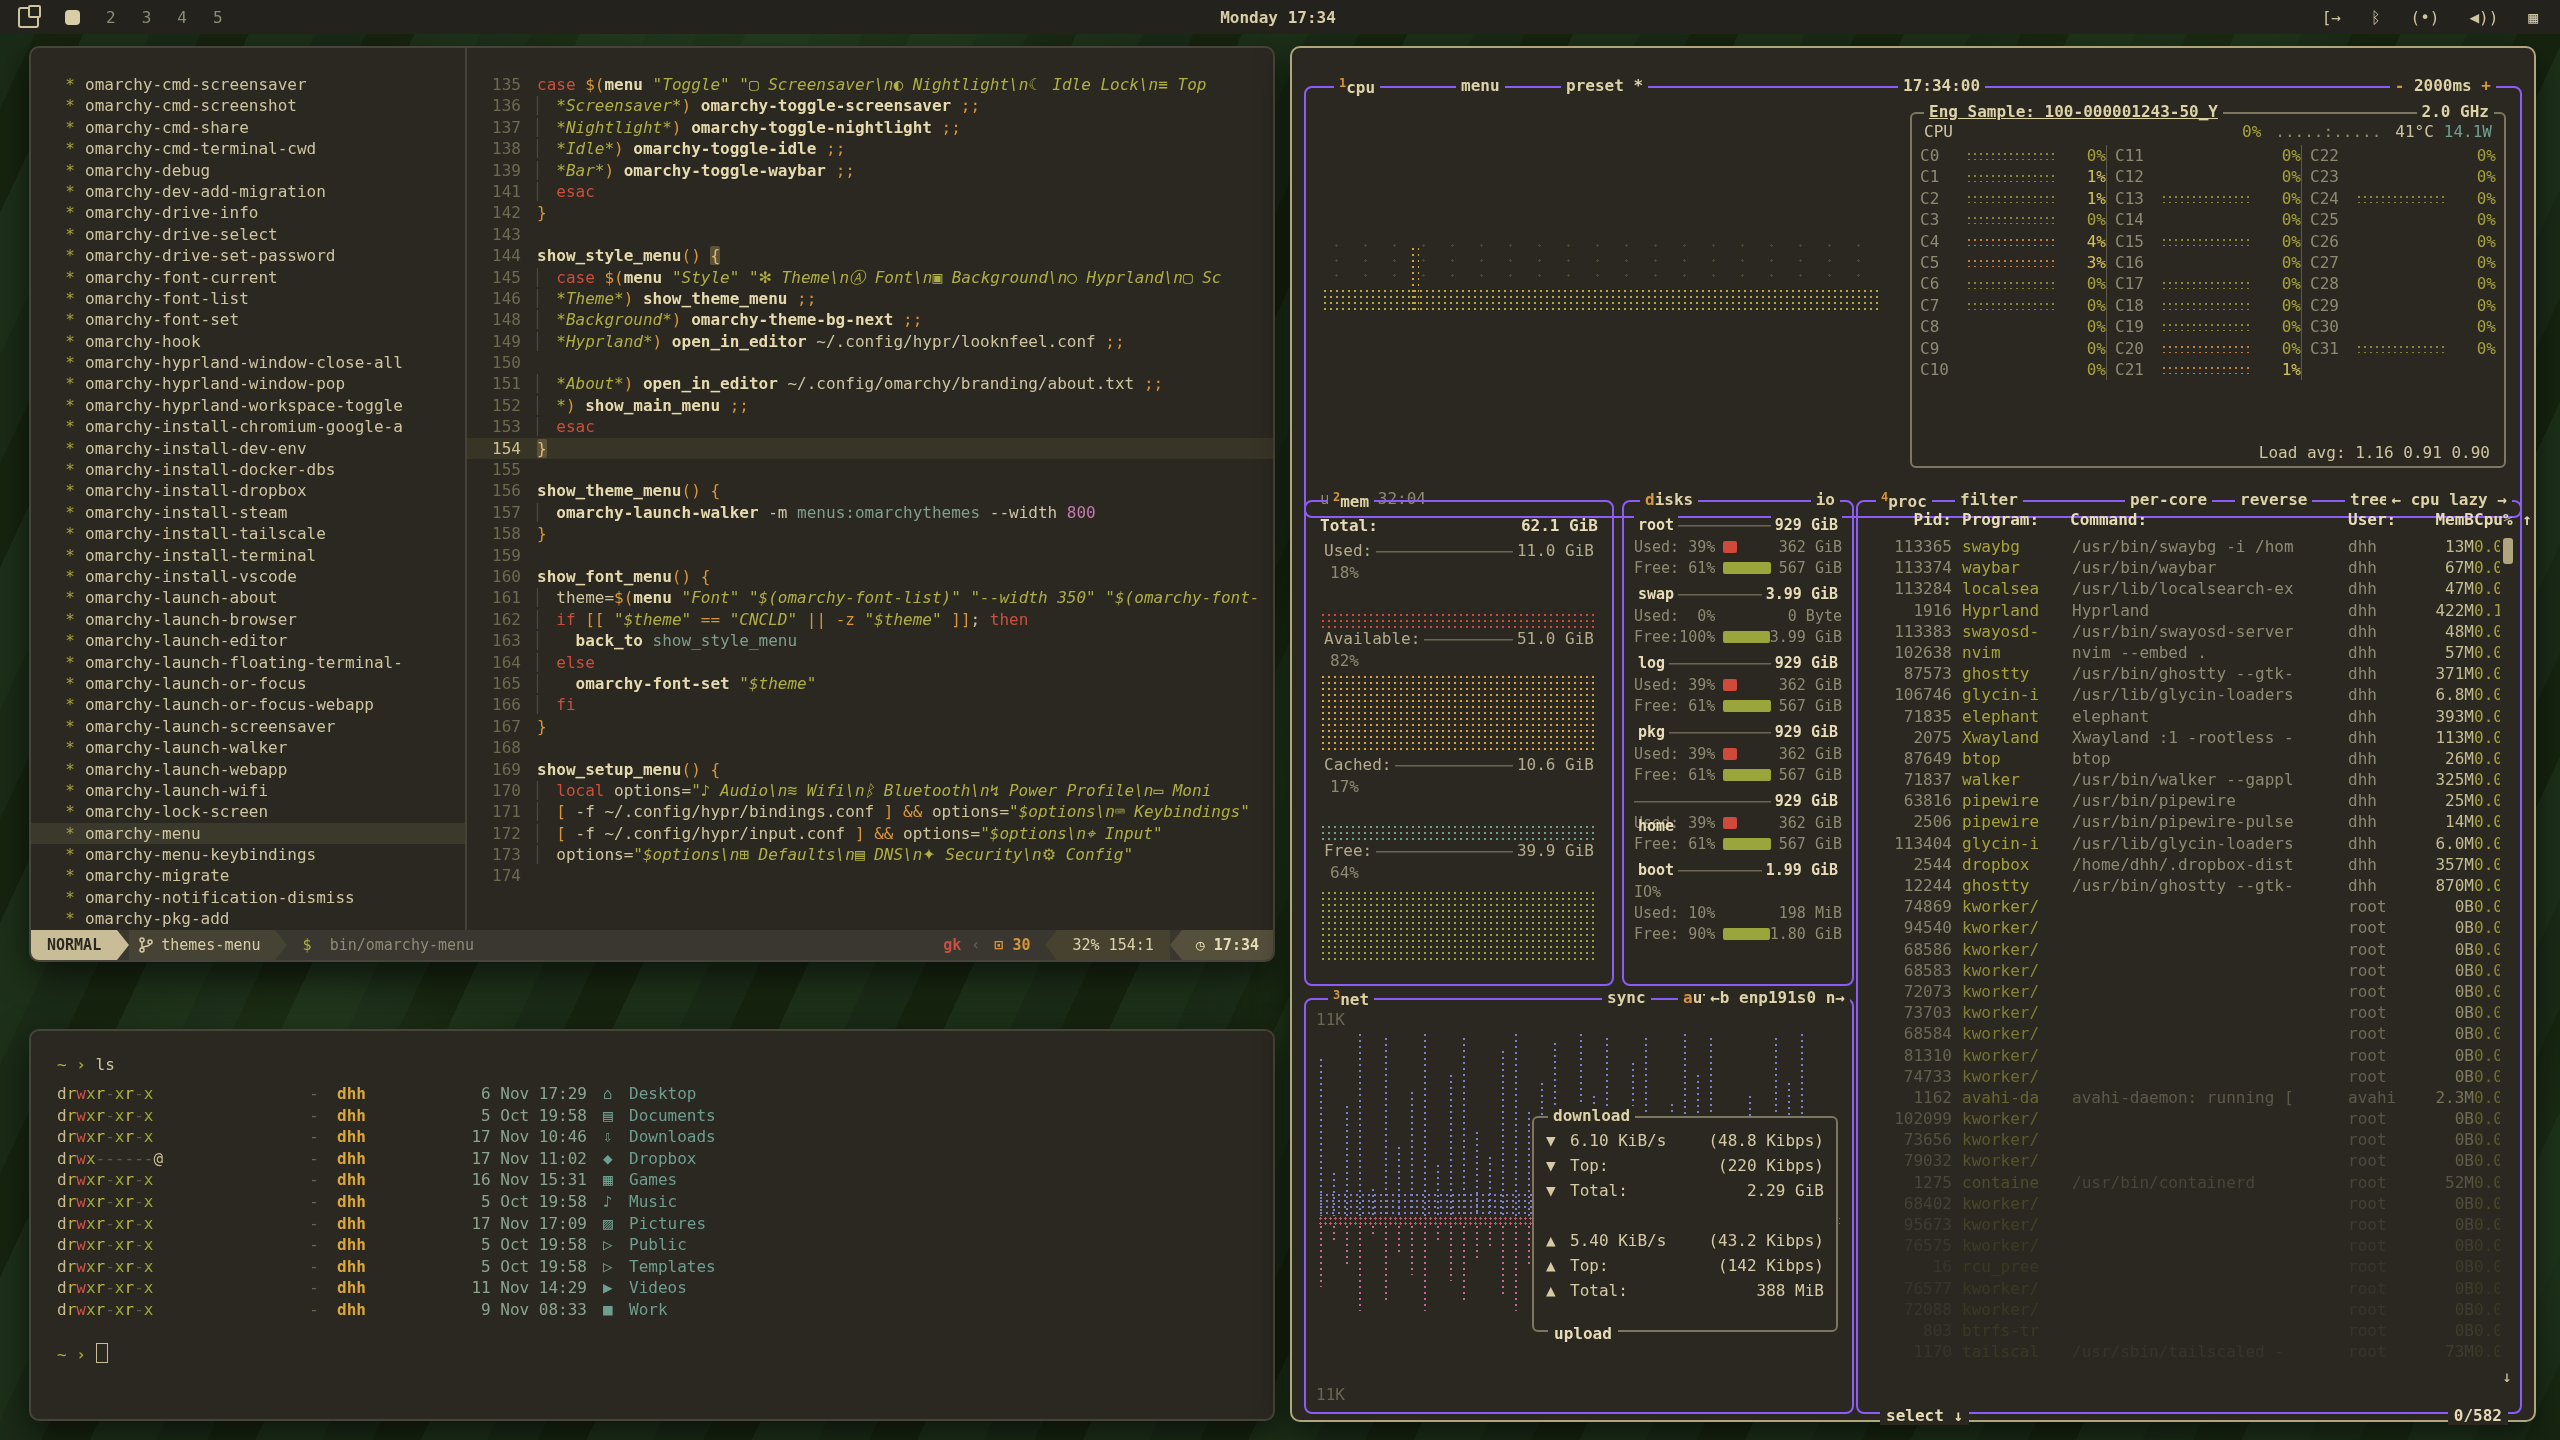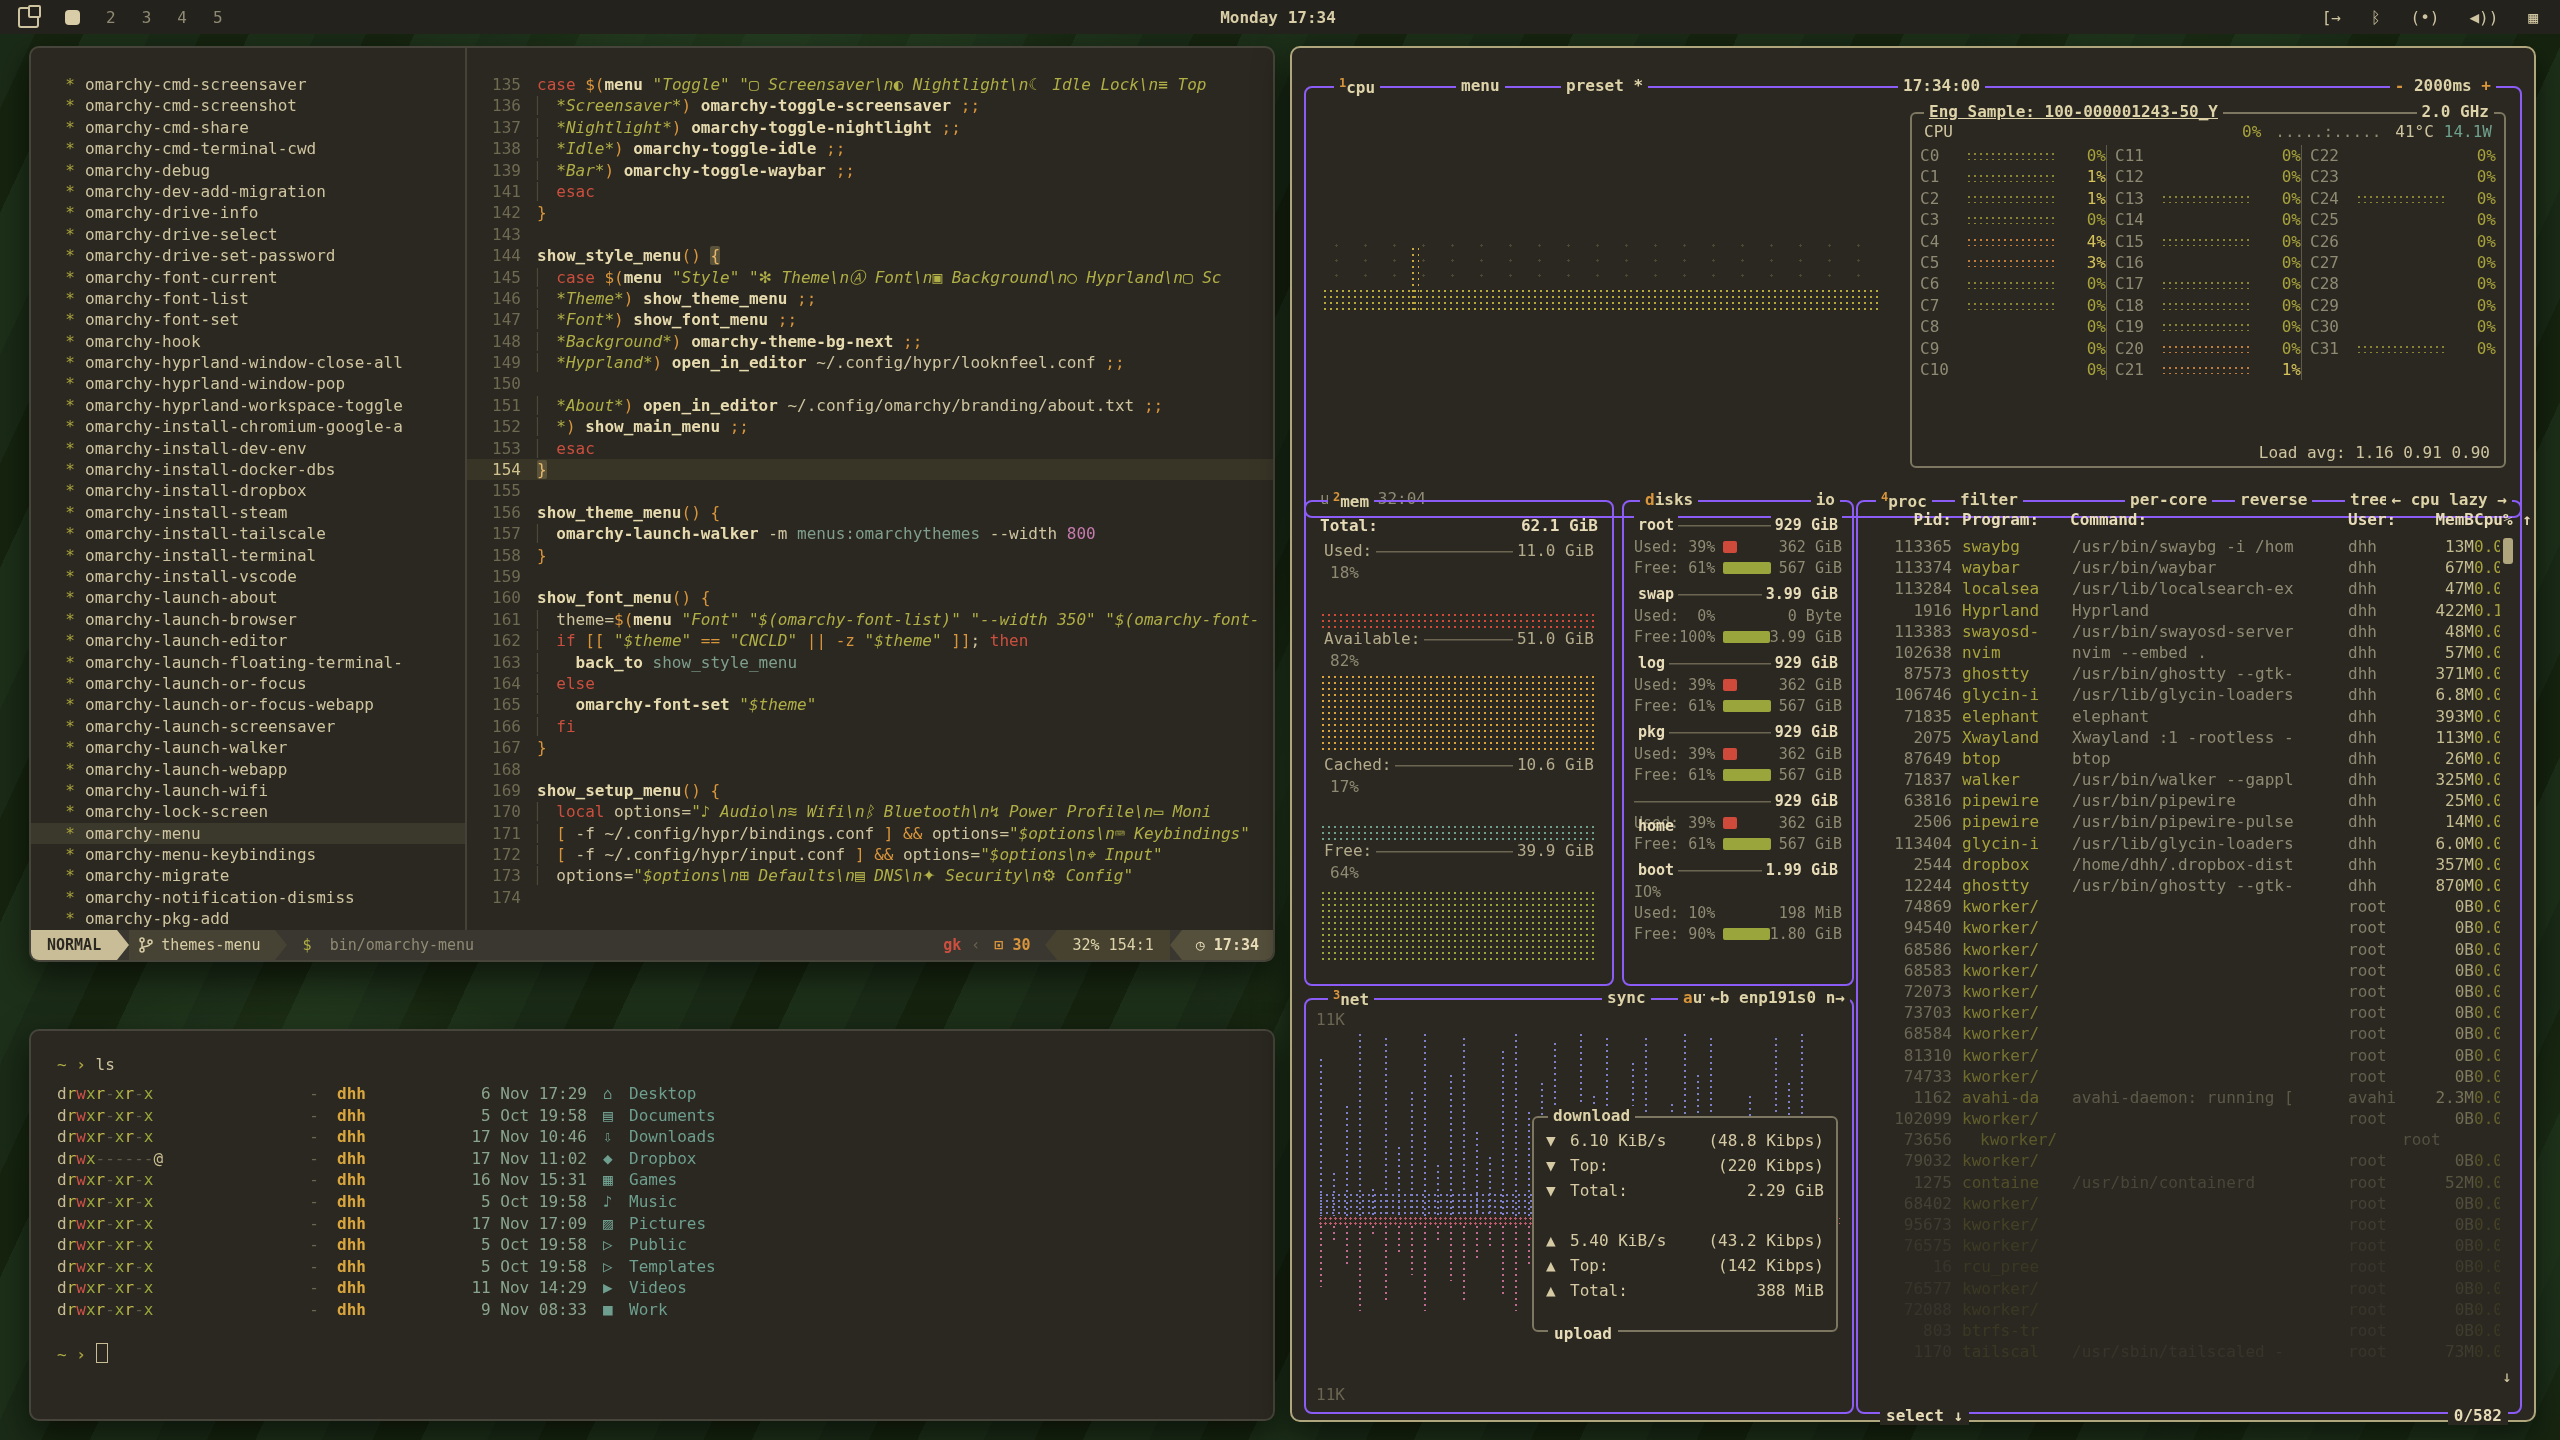--- a/index.html
+++ b/index.html
@@ -216,21 +216,20 @@
       <div class="cl"><span class="ln">136</span><span class="ct"><span class="g">▏ </span><span class="s">*Screensaver*</span><span class="o">) </span><span class="b">omarchy-toggle-screensaver</span><span class="o"> ;;</span></span></div>
       <div class="cl"><span class="ln">137</span><span class="ct"><span class="g">▏ </span><span class="s">*Nightlight*</span><span class="o">) </span><span class="b">omarchy-toggle-nightlight</span><span class="o"> ;;</span></span></div>
       <div class="cl"><span class="ln">138</span><span class="ct"><span class="g">▏ </span><span class="s">*Idle*</span><span class="o">) </span><span class="b">omarchy-toggle-idle</span><span class="o"> ;;</span></span></div>
       <div class="cl"><span class="ln">139</span><span class="ct"><span class="g">▏ </span><span class="s">*Bar*</span><span class="o">) </span><span class="b">omarchy-toggle-waybar</span><span class="o"> ;;</span></span></div>
       <div class="cl"><span class="ln">141</span><span class="ct"><span class="g">▏ </span><span class="k">esac</span></span></div>
       <div class="cl"><span class="ln">142</span><span class="ct"><span class="o">}</span></span></div>
       <div class="cl"><span class="ln">143</span><span class="ct"></span></div>
       <div class="cl"><span class="ln">144</span><span class="ct"><span class="b">show_style_menu</span><span class="o">() </span><span class="m">{</span></span></div>
       <div class="cl"><span class="ln">145</span><span class="ct"><span class="g">▏ </span><span class="k">case </span><span class="o">$(</span><span class="b">menu </span><span class="s">"Style" "✻ Theme\nⒶ Font\n▣ Background\n◯ Hyprland\n▢ Sc</span></span></div>
       <div class="cl"><span class="ln">146</span><span class="ct"><span class="g">▏ </span><span class="s">*Theme*</span><span class="o">) </span><span class="b">show_theme_menu</span><span class="o"> ;;</span></span></div>
-      <div class="cl"><span class="ln">147</span><span class="ct"><span class="g">▏ </span><span class="s">*Font*</span><span class="o">) </span><span class="b">show_font_menu</span><span class="o"> ;;</span></span></div>
       <div class="cl"><span class="ln">148</span><span class="ct"><span class="g">▏ </span><span class="s">*Background*</span><span class="o">) </span><span class="b">omarchy-theme-bg-next</span><span class="o"> ;;</span></span></div>
       <div class="cl"><span class="ln">149</span><span class="ct"><span class="g">▏ </span><span class="s">*Hyprland*</span><span class="o">) </span><span class="b">open_in_editor</span><span class="t"> ~/.config/hypr/looknfeel.conf</span><span class="o"> ;;</span></span></div>
       <div class="cl"><span class="ln">150</span></div>
       <div class="cl"><span class="ln">151</span><span class="ct"><span class="g">▏ </span><span class="s">*About*</span><span class="o">) </span><span class="b">open_in_editor</span><span class="t"> ~/.config/omarchy/branding/about.txt</span><span class="o"> ;;</span></span></div>
       <div class="cl"><span class="ln">152</span><span class="ct"><span class="g">▏ </span><span class="s">*</span><span class="o">) </span><span class="b">show_main_menu</span><span class="o"> ;;</span></span></div>
       <div class="cl"><span class="ln">153</span><span class="ct"><span class="g">▏ </span><span class="k">esac</span></span></div>
       <div class="cl cur"><span class="ln">154</span><span class="ct"><span class="c">}</span></span></div>
       <div class="cl"><span class="ln">155</span><span class="ct"></span></div>
       <div class="cl"><span class="ln">156</span><span class="ct"><span class="b">show_theme_menu</span><span class="o">() {</span></span></div>
       <div class="cl"><span class="ln">157</span><span class="ct"><span class="g">▏ </span><span class="b">omarchy-launch-walker</span><span class="t"> -m </span><span class="e">menus:omarchythemes</span><span class="t"> --width </span><span class="n">800</span></span></div>
@@ -724,21 +723,21 @@
         <div class="prow" style="opacity: 0.9;"><span class="pid">94540</span><span class="prog">kworker/</span><span class="cmd"></span><span class="usr">root</span><span class="mem">0B</span><span class="cpu">0.0</span></div>
         <div class="prow" style="opacity: 0.85;"><span class="pid">68586</span><span class="prog">kworker/</span><span class="cmd"></span><span class="usr">root</span><span class="mem">0B</span><span class="cpu">0.0</span></div>
         <div class="prow" style="opacity: 0.8;"><span class="pid">68583</span><span class="prog">kworker/</span><span class="cmd"></span><span class="usr">root</span><span class="mem">0B</span><span class="cpu">0.0</span></div>
         <div class="prow" style="opacity: 0.75;"><span class="pid">72073</span><span class="prog">kworker/</span><span class="cmd"></span><span class="usr">root</span><span class="mem">0B</span><span class="cpu">0.0</span></div>
         <div class="prow" style="opacity: 0.7;"><span class="pid">73703</span><span class="prog">kworker/</span><span class="cmd"></span><span class="usr">root</span><span class="mem">0B</span><span class="cpu">0.0</span></div>
         <div class="prow" style="opacity: 0.65;"><span class="pid">68584</span><span class="prog">kworker/</span><span class="cmd"></span><span class="usr">root</span><span class="mem">0B</span><span class="cpu">0.0</span></div>
         <div class="prow" style="opacity: 0.6;"><span class="pid">81310</span><span class="prog">kworker/</span><span class="cmd"></span><span class="usr">root</span><span class="mem">0B</span><span class="cpu">0.0</span></div>
         <div class="prow" style="opacity: 0.55;"><span class="pid">74733</span><span class="prog">kworker/</span><span class="cmd"></span><span class="usr">root</span><span class="mem">0B</span><span class="cpu">0.0</span></div>
         <div class="prow" style="opacity: 0.5;"><span class="pid">1162</span><span class="prog">avahi-da</span><span class="cmd">avahi-daemon: running [</span><span class="usr">avahi</span><span class="mem">2.3M</span><span class="cpu">0.0</span></div>
         <div class="prow" style="opacity: 0.45;"><span class="pid">102099</span><span class="prog">kworker/</span><span class="cmd"></span><span class="usr">root</span><span class="mem">0B</span><span class="cpu">0.0</span></div>
-        <div class="prow" style="opacity: 0.4; gap: 18px;"><span class="pid">73656</span><span class="prog">kworker/</span><span class="cmd"></span><span class="usr">root</span><span class="mem">0B</span><span class="cpu">0.0</span></div>
+        <div class="prow" style="opacity: 0.4;"><span class="pid">73656</span><span class="prog">kworker/</span><span class="cmd"></span><span class="usr">root</span><span class="mem">0B</span><span class="cpu">0.0</span></div>
         <div class="prow" style="opacity: 0.35;"><span class="pid">79032</span><span class="prog">kworker/</span><span class="cmd"></span><span class="usr">root</span><span class="mem">0B</span><span class="cpu">0.0</span></div>
         <div class="prow" style="opacity: 0.3;"><span class="pid">1275</span><span class="prog">containe</span><span class="cmd">/usr/bin/containerd</span><span class="usr">root</span><span class="mem">52M</span><span class="cpu">0.0</span></div>
         <div class="prow" style="opacity: 0.25;"><span class="pid">68402</span><span class="prog">kworker/</span><span class="cmd"></span><span class="usr">root</span><span class="mem">0B</span><span class="cpu">0.0</span></div>
         <div class="prow" style="opacity: 0.2;"><span class="pid">95673</span><span class="prog">kworker/</span><span class="cmd"></span><span class="usr">root</span><span class="mem">0B</span><span class="cpu">0.0</span></div>
         <div class="prow" style="opacity: 0.15;"><span class="pid">76575</span><span class="prog">kworker/</span><span class="cmd"></span><span class="usr">root</span><span class="mem">0B</span><span class="cpu">0.0</span></div>
         <div class="prow" style="opacity: 0.13;"><span class="pid">16</span><span class="prog">rcu_pree</span><span class="cmd"></span><span class="usr">root</span><span class="mem">0B</span><span class="cpu">0.0</span></div>
         <div class="prow" style="opacity: 0.13;"><span class="pid">76577</span><span class="prog">kworker/</span><span class="cmd"></span><span class="usr">root</span><span class="mem">0B</span><span class="cpu">0.0</span></div>
         <div class="prow" style="opacity: 0.13;"><span class="pid">72088</span><span class="prog">kworker/</span><span class="cmd"></span><span class="usr">root</span><span class="mem">0B</span><span class="cpu">0.0</span></div>
         <div class="prow" style="opacity: 0.13;"><span class="pid">803</span><span class="prog">btrfs-tr</span><span class="cmd"></span><span class="usr">root</span><span class="mem">0B</span><span class="cpu">0.0</span></div>
         <div class="prow" style="opacity: 0.13;"><span class="pid">1170</span><span class="prog">tailscal</span><span class="cmd">/usr/sbin/tailscaled -</span><span class="usr">root</span><span class="mem">73M</span><span class="cpu">0.0</span></div>

